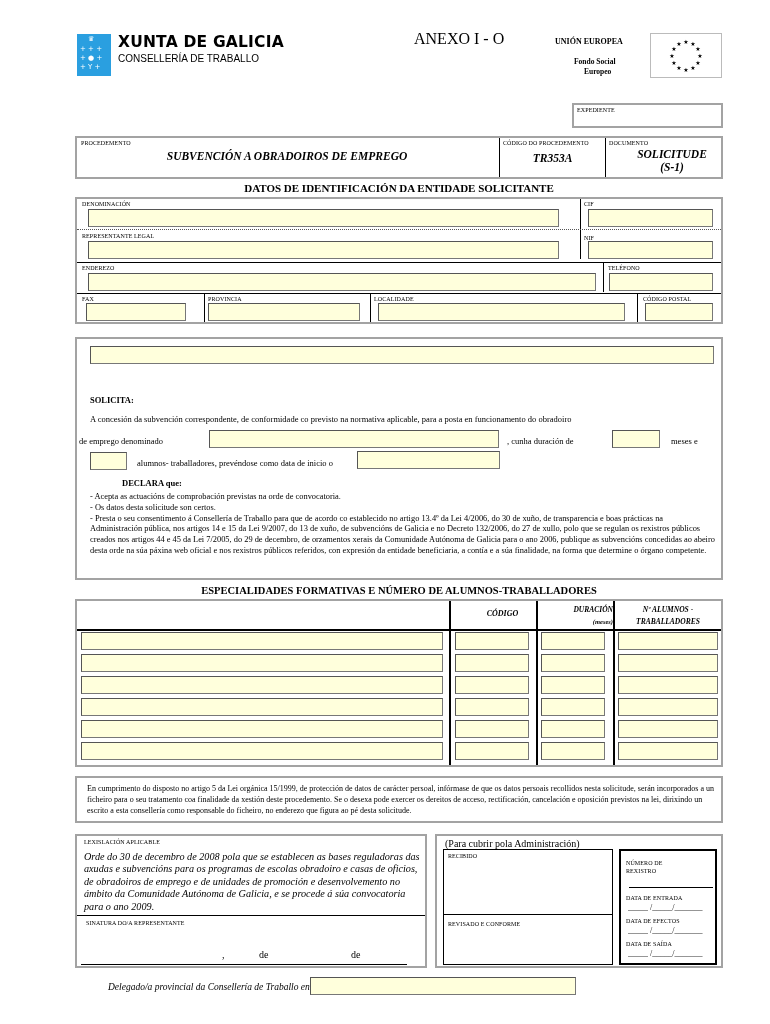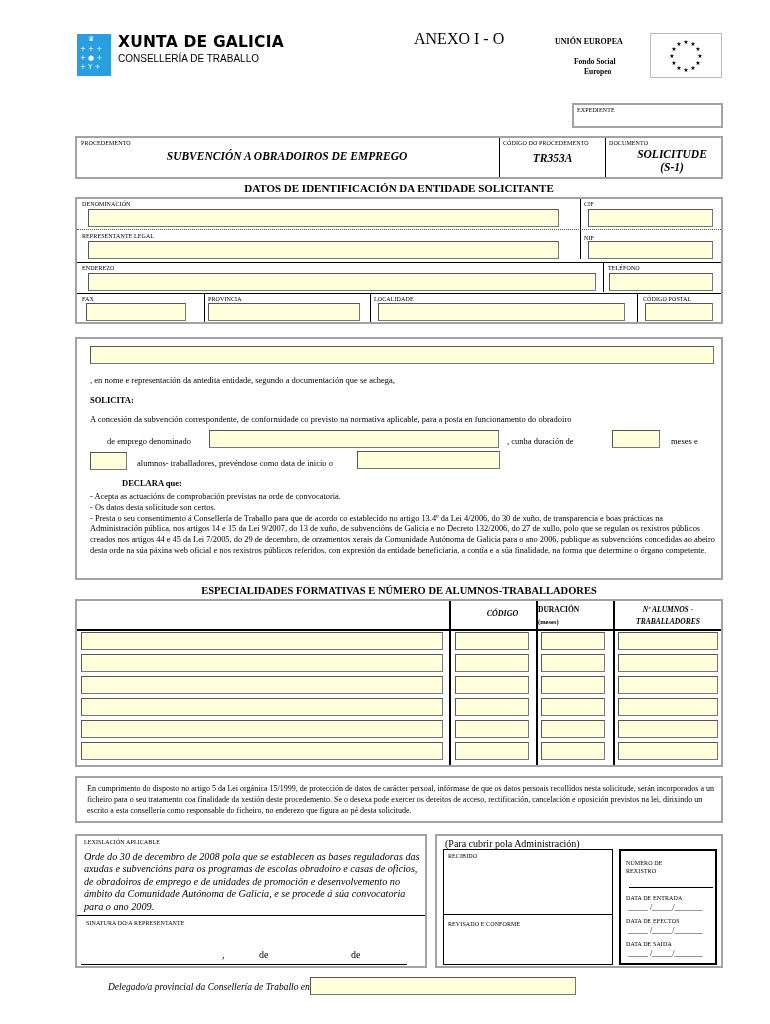--- a/index.html
+++ b/index.html
@@ -99,45 +99,44 @@
   <div class="vline" style="left:293px;top:94px;height:29px;"></div>
   <span class="lbl" style="left:297px;top:97px;">LOCALIDADE</span>
   <div class="fld" style="left:301px;top:104px;width:247px;height:18px;"></div>
   <div class="vline" style="left:560px;top:94px;height:29px;"></div>
   <span class="lbl" style="left:566px;top:97px;">CÓDIGO POSTAL</span>
   <div class="fld" style="left:568px;top:104px;width:68px;height:18px;"></div>
 </div>
 
 <div class="box" style="left:75px;top:337px;width:648px;height:243px;">
   <div class="fld" style="left:13px;top:7px;width:624px;height:18px;"></div>
-  <div class="abs small" style="left:13px;top:36px;">, en nome e representación da antedita entidade, segundo a documentación que se achega,</div>
   <div class="abs small" style="left:13px;top:56px;font-weight:bold;">SOLICITA:</div>
   <div class="abs small" style="left:13px;top:75px;">A concesión da subvención correspondente, de conformidade co previsto na normativa aplicable, para a posta en funcionamento do obradoiro</div>
-  <div class="abs small" style="left:2px;top:97px;margin-left:28px;">de emprego denominado</div>
+  <div class="abs small" style="left:2px;top:97px;">de emprego denominado</div>
   <div class="fld" style="left:132px;top:91px;width:290px;height:18px;"></div>
   <div class="abs small" style="left:430px;top:97px;">, cunha duración de</div>
   <div class="fld" style="left:535px;top:91px;width:48px;height:18px;"></div>
   <div class="abs small" style="left:594px;top:97px;">meses e</div>
   <div class="fld" style="left:13px;top:113px;width:37px;height:18px;"></div>
   <div class="abs small" style="left:60px;top:119px;">alumnos- traballadores, prevéndose como data de inicio o</div>
   <div class="fld" style="left:280px;top:112px;width:143px;height:18px;"></div>
   <div class="abs small" style="left:13px;top:139px;font-weight:bold;margin-left:32px;">DECLARA que:</div>
   <div class="abs" style="left:13px;top:153px;width:626px;font-size:8.4px;line-height:10.8px;">
     <div>- Acepta as actuacións de comprobación previstas na orde de convocatoria.</div>
     <div>- Os datos desta solicitude son certos.</div>
     <div>- Presta o seu consentimento á Consellería de Traballo para que de acordo co establecido no artigo 13.4º da Lei 4/2006, do 30 de xuño, de transparencia e boas prácticas na Administración pública, nos artigos 14 e 15 da Lei 9/2007, do 13 de xuño, de subvencións de Galicia e no Decreto 132/2006, do 27 de xullo, polo que se regulan os rexistros públicos creados nos artigos 44 e 45 da Lei 7/2005, do 29 de decembro, de orzamentos xerais da Comunidade Autónoma de Galicia para o ano 2006, publique as subvencións concedidas ao abeiro desta orde na súa páxina web oficial e nos rexistros públicos referidos, con expresión da entidade beneficiaria, a contía e a súa finalidade, na forma que determine o órgano competente.</div>
   </div>
 </div>
 
 <div class="abs" style="left:75px;top:585px;width:648px;text-align:center;font-weight:bold;font-size:10.5px;">ESPECIALIDADES FORMATIVAS E NÚMERO DE ALUMNOS-TRABALLADORES</div>
 <div class="box" style="left:75px;top:599px;width:648px;height:168px;">
   <div class="vline" style="left:372px;top:0;height:164px;border-left-width:2px;"></div>
   <div class="abs" style="left:374px;top:0;width:103px;text-align:center;font-weight:bold;font-style:italic;font-size:8px;line-height:26px;">CÓDIGO</div>
   <div class="vline" style="left:459px;top:0;height:164px;border-left-width:2px;"></div>
-  <div class="abs" style="left:461px;top:3px;width:75px;text-align:left;font-weight:bold;font-size:7.5px;line-height:12px;">
+  <div class="abs" style="left:461px;top:3px;width:75px;text-align:right;font-weight:bold;font-style:italic;font-size:7.5px;line-height:12px;">
     <div>DURACIÓN</div>
     <div style="font-size:6.5px;">(meses)</div>
   </div>
   <div class="vline" style="left:536px;top:0;height:164px;border-left-width:2px;"></div>
   <div class="abs" style="left:538px;top:3px;width:106px;text-align:center;font-weight:bold;font-style:italic;font-size:7.5px;line-height:12px;">
     <div>Nº ALUMNOS -</div>
     <div>TRABALLADORES</div>
   </div>
   <div class="hline" style="left:0;top:28px;width:644px;border-top-width:2px;"></div>
 

